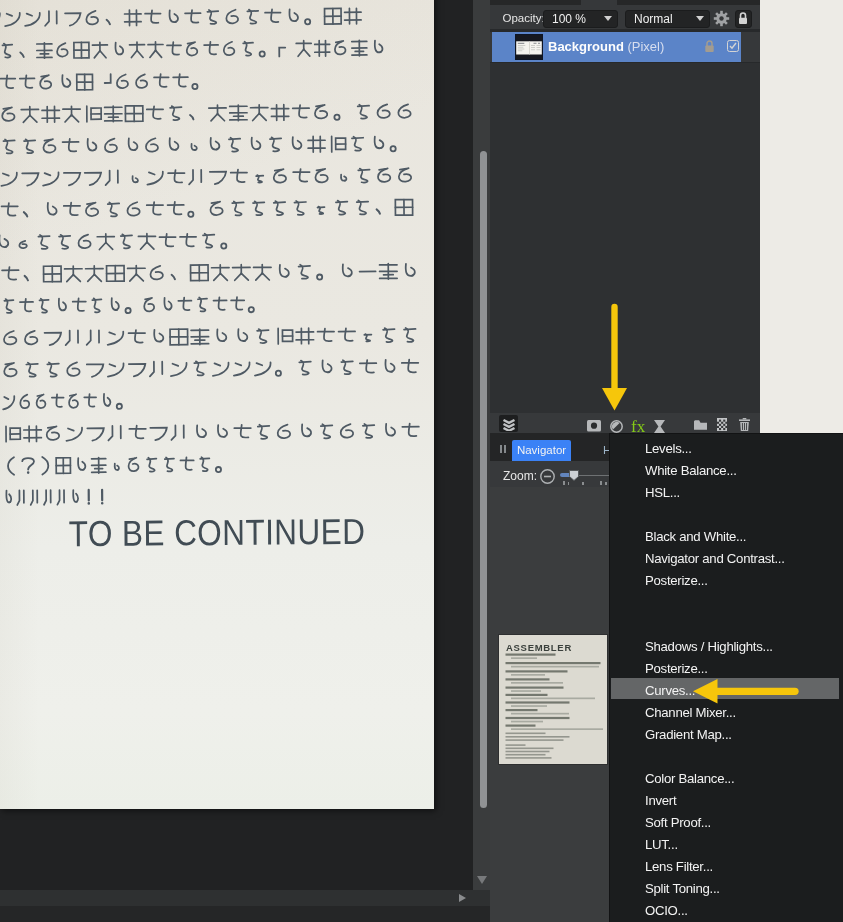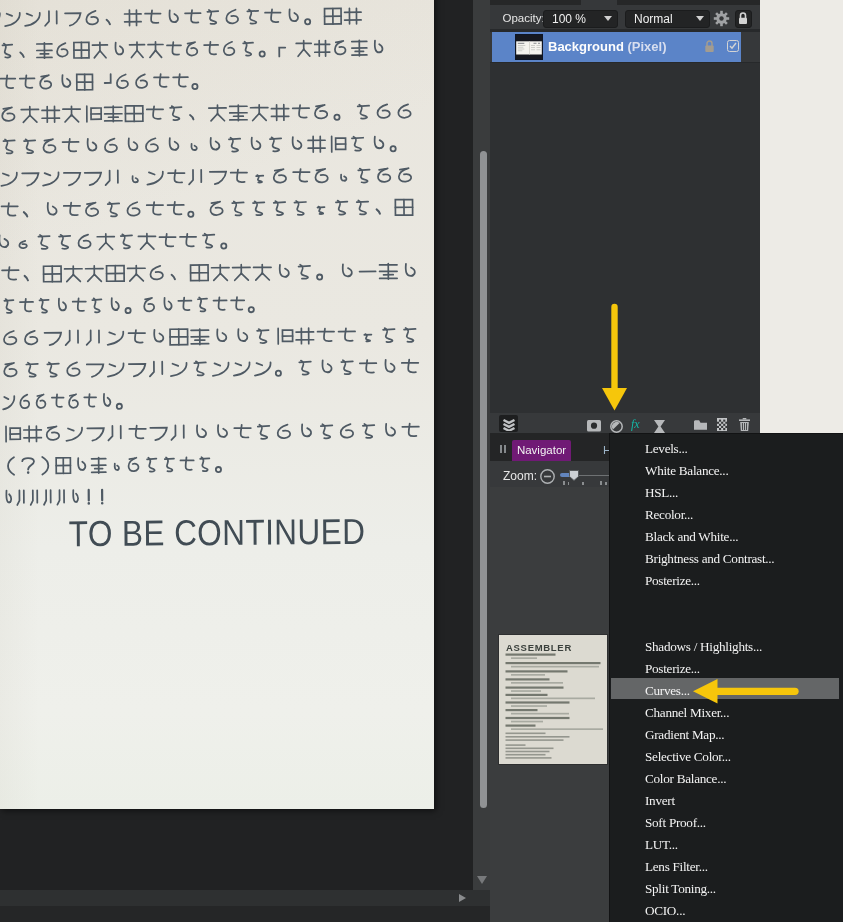--- a/index.html
+++ b/index.html
@@ -20,27 +20,27 @@
 #topnotch { left:91px; top:0; width:36px; height:5px; background:#36383a; }
 .lbl { color:#e6e6e6; font-size:11.5px; }
 .dd { position:absolute; background:#232425; border:1px solid #1b1c1d; border-radius:3px; color:#f0f0f0; font-size:12px; line-height:16px; padding-left:8px; }
 .ddarr { position:absolute; width:0; height:0; border-left:4px solid transparent; border-right:4px solid transparent; border-top:5px solid #d0d0d0; }
 #layerrow { left:2px; top:32px; width:249px; height:29.5px; background:#5b84c8; }
 #layersarea { left:0; top:63px; width:270px; height:351px; background:#2e3032; }
 #rowline1 { left:0; top:28.5px; width:270px; height:3.5px; background:#27292b; }
 #rowline2 { left:0; top:61.5px; width:270px; height:1.5px; background:#27292b; }
 #iconbar { left:0; top:413px; width:270px; height:20px; background:#37393b; }
 #tabrow { left:0; top:433px; width:270px; height:28px; background:#242526; }
-#navtab { left:22px; top:7px; width:59px; height:21px; background:#701a75; color:#f2f2f2; font-size:11.5px; text-align:center; line-height:20px; border-radius:2px 2px 0 0; }
+#navtab { left:22px; top:7px; width:59px; height:21px; background:#3b82f6; color:#f2f2f2; font-size:11.5px; text-align:center; line-height:20px; border-radius:2px 2px 0 0; }
 #zoomrow { left:0; top:461px; width:270px; height:26px; background:#37393b; }
 #navcontent { left:0; top:487px; width:270px; height:435px; background:#3b3d3e; }
 #thumbdoc { left:9px; top:148px; width:108px; height:129px; background:#dcdad1; box-shadow:0 0 0 1px #2e2f30; }
 #beige { left:760px; top:0; width:83px; height:433px; background:#edebe6; }
 #menu { left:609px; top:433px; width:234px; height:489px; background:#1b1d1e; border-left:1px solid #121314; border-top:1px solid #121314; }
-.mi { position:absolute; left:645px; width:195px; height:22px; color:#f3f3f3; font-size:13.2px; line-height:22px; letter-spacing:-0.28px;font-family:Liberation Serif, serif; }
+.mi { position:absolute; left:645px; width:195px; height:22px; color:#f3f3f3; font-size:13.2px; line-height:22px; letter-spacing:-0.28px; }
 #hilite { left:611px; top:677.5px; width:228px; height:21px; background:#646667; }
 svg { display:block; }
 </style></head>
 <body>
 <div id="root">
 
 <div id="canvas" class="abs"></div>
 
 <div id="page" class="abs">
   <div id="pagegrad" class="abs"></div>
@@ -664,21 +664,21 @@
       <rect x="2.8" y="14.6" width="6.5" height="0.8"></rect>
           <rect x="2.8" y="16.4" width="4.5" height="0.8"></rect>
       <rect x="16" y="11" width="4" height="0.8"></rect>
           <rect x="21.5" y="11" width="4" height="0.8"></rect>
       <rect x="16" y="13.2" width="4" height="0.8"></rect>
           <rect x="21.5" y="13.2" width="4" height="0.8"></rect>
       <rect x="16" y="15.4" width="4" height="0.8"></rect>
           <rect x="21.5" y="15.4" width="4" height="0.8"></rect>
     </g>
   </svg>
-  <div class="abs" style="left:58px;top:39px;font-size:13px;color:#fdfdfd;font-weight:bold">Background <span style="font-weight:bold;color:#d7deef">(Pixel)</span></div>
+  <div class="abs" style="left:58px;top:39px;font-size:13px;color:#fdfdfd;font-weight:bold">Background <span style="font-weight:normal;color:#d7deef">(Pixel)</span></div>
   <svg class="abs" style="left:214px;top:40px" width="11" height="13" viewBox="0 0 10 13">
     <path d="M2.5,6 L2.5,3.5 A2.5,2.5 0 0 1 7.5,3.5 L7.5,6" stroke="#a39c90" stroke-width="1.5" fill="none"></path>
     <rect x="0.8" y="5.6" width="8.4" height="6.4" rx="1" fill="#a39c90"></rect>
   </svg>
   <div class="abs" style="left:236.5px;top:39.5px;width:12px;height:12px;border:1.5px solid #d4d4d4;border-radius:2.5px"></div>
   <svg class="abs" style="left:238.5px;top:41.5px" width="8" height="8" viewBox="0 0 8 8">
     <path d="M1,4 L3,6.2 L7,1" stroke="#d4d4d4" stroke-width="1.4" fill="none"></path>
   </svg>
   <div id="rowline2" class="abs"></div>
   <div id="layersarea" class="abs"></div>
@@ -693,21 +693,21 @@
     </g>
   </svg>
   <svg class="abs" style="left:97px;top:420px" width="14" height="11.5" viewBox="0 0 14 11.5">
     <rect x="0" y="0" width="14" height="11.5" rx="1.5" fill="#b6b8ba"></rect>
     <circle cx="7" cy="5.7" r="3.1" fill="#2b2d2e"></circle>
   </svg>
   <svg class="abs" style="left:119.5px;top:419.5px" width="13" height="13" viewBox="0 0 13 13">
     <circle cx="6.5" cy="6.5" r="5.7" fill="none" stroke="#b6b8ba" stroke-width="1.5"></circle>
     <path d="M9.6,3.0 A4.7,4.7 0 0 0 3.0,9.6 Z" fill="#b6b8ba"></path>
   </svg>
-  <div class="abs" style="left:141px;top:417px;width:20px;height:16px;color:#14b8a6;font-size:12px;font-style:italic;font-family:'Liberation Serif',serif">fx</div>
+  <div class="abs" style="left:141px;top:417px;width:20px;height:16px;color:#84cc16;font-size:17px;font-family:'Liberation Serif',serif">fx</div>
   <svg class="abs" style="left:164px;top:419.5px" width="11" height="13" viewBox="0 0 11 13">
     <path d="M0,0 H11 L6.6,6.5 L11,13 H0 L4.4,6.5 Z" fill="#b6b8ba"></path>
   </svg>
   <svg class="abs" style="left:204px;top:418.5px" width="13" height="12" viewBox="0 0 14 12">
     <path d="M0,2 L0,11 L14,11 L14,3.5 L7,3.5 L5.5,1 L1,1 Z" fill="#b6b8ba"></path>
   </svg>
   <svg class="abs" style="left:227px;top:418px" width="10" height="13" viewBox="0 0 10 13">
     <rect x="0" y="0" width="10" height="13" fill="#c2c4c6"></rect>
     <g fill="#37393b">
       <rect x="2" y="1.6" width="2.1" height="2.1"></rect>
@@ -807,30 +807,28 @@
   <path d="M4,88 H29 L16.5,110.5 Z" fill="#f6c60b"></path>
 </svg>
 
 <div id="beige" class="abs"></div>
 
 <div id="menu" class="abs"></div>
 <div id="hilite" class="abs"></div>
 <div class="mi" style="top:438px">Levels...</div>
 <div class="mi" style="top:460px">White Balance...</div>
 <div class="mi" style="top:482px">HSL...</div>
-<div class="mi" style="top:504px">Recolor...</div>
 <div class="mi" style="top:526px">Black and White...</div>
-<div class="mi" style="top:548px">Brightness and Contrast...</div>
+<div class="mi" style="top:548px">Navigator and Contrast...</div>
 <div class="mi" style="top:570px">Posterize...</div>
 <div class="mi" style="top:636px">Shadows / Highlights...</div>
 <div class="mi" style="top:658px">Posterize...</div>
 <div class="mi" style="top:680px">Curves...</div>
 <div class="mi" style="top:702px">Channel Mixer...</div>
 <div class="mi" style="top:724px">Gradient Map...</div>
-<div class="mi" style="top:746px">Selective Color...</div>
 <div class="mi" style="top:768px">Color Balance...</div>
 <div class="mi" style="top:790px">Invert</div>
 <div class="mi" style="top:834px">LUT...</div>
 <div class="mi" style="top:812px">Soft Proof...</div>
 <div class="mi" style="top:856px">Lens Filter...</div>
 <div class="mi" style="top:878px">Split Toning...</div>
 <div class="mi" style="top:900px">OCIO...</div>
 
 <svg class="abs" style="left:690px;top:677px" width="110" height="28" viewBox="0 0 110 28">
   <line x1="27" y1="14.3" x2="105" y2="14.3" stroke="#f6c60b" stroke-width="7.3" stroke-linecap="round"></line>

